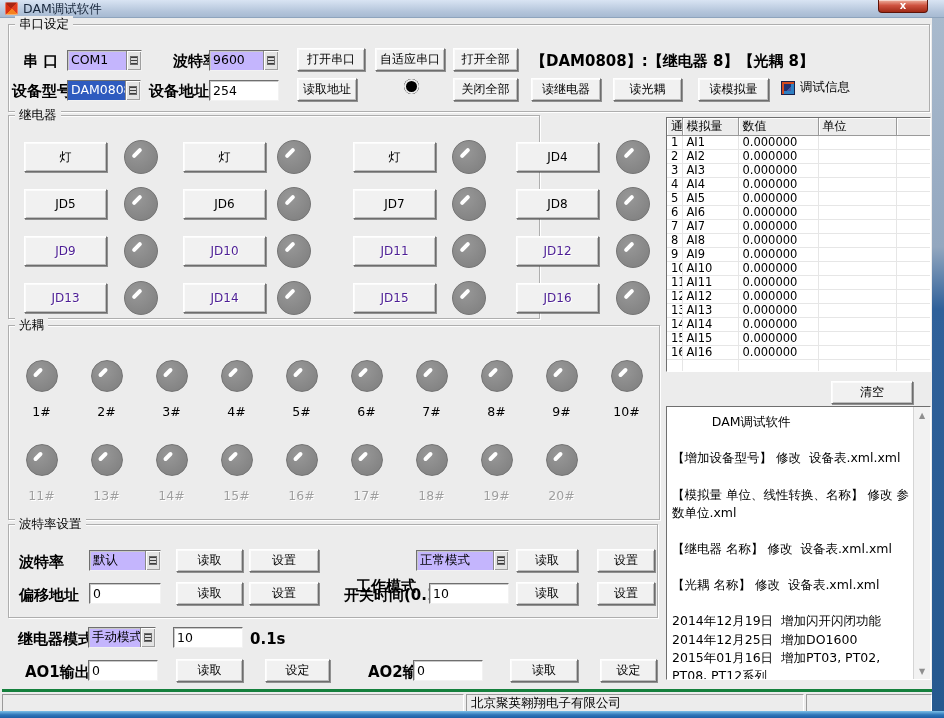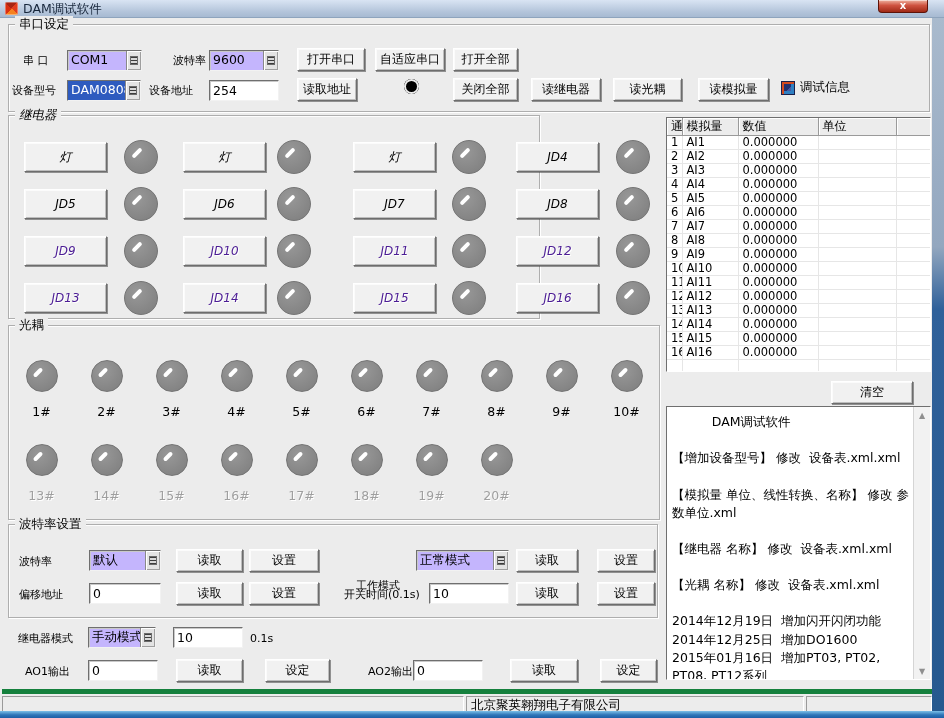--- a/index.html
+++ b/index.html
@@ -1,20 +1,20 @@
 <!DOCTYPE html>
 <html><head>
 <meta charset="utf-8">
 <style>
   html,body{margin:0;padding:0;background:#d8d8d8;}
   *{box-sizing:border-box;font-family:"DejaVu Sans","Liberation Sans",sans-serif;}
   #win{position:relative;width:944px;height:718px;background:#ececec;overflow:hidden;
        font-size:12.5px;color:#000;}
   .abs{position:absolute;}
-  .lbl{position:absolute;font-size:11px;white-space:nowrap;line-height:16px;}
+  .lbl{position:absolute;font-size:15px;white-space:nowrap;line-height:16px;font-weight:bold;}
   .btn{position:absolute;background:#f1f1f1;border:1px solid;
        border-color:#ffffff #6d6d6d #6d6d6d #ffffff;
        box-shadow:1px 1px 0 rgba(70,70,70,.55), inset 1px 1px 0 #fbfbfb, inset -1px -1px 0 #bdbdbd;
        font-size:12px;display:flex;align-items:center;justify-content:center;cursor:default;}
   .btn.disabled{color:#4c1d95;text-shadow:1px 1px 0 #ffffff;}
   .field{position:absolute;background:#fff;border:1px solid;
        border-color:#6f6f6f #f2f2f2 #f2f2f2 #6f6f6f;
        box-shadow:inset 1px 1px 0 #c9c9c9;font-size:12.5px;padding:1px 3px;outline:none;}
   .groupbox{position:absolute;border:1px solid #aeaeae;box-shadow:1px 1px 0 #ffffff,inset 1px 1px 0 #fdfdfd;}
   .legend{position:absolute;top:-9px;left:6px;background:#ececec;padding:0 4px;font-size:12.5px;}
@@ -68,21 +68,21 @@
        border-left:1px solid #d5d5d5;}
   .scroll-arrow{position:absolute;left:0;width:16px;height:16px;display:flex;align-items:center;
        justify-content:center;color:#8f8f8f;font-size:8px;}
   
   #opto-grid{position:absolute;left:0;top:0;width:100%;display:flex;flex-wrap:wrap;padding-top:34px;}
   .opto-cell{width:10%;display:flex;flex-direction:column;align-items:center;margin-bottom:24px;}
   .opto-label{margin-top:12px;height:16px;font-size:12.5px;}
   .opto-label.off{color:#9f9f9f;text-shadow:1px 1px 0 #fff;}
   
   #statusbar{position:absolute;left:2px;top:689px;width:930px;height:21px;background:#ececec;
-       border-top:5px solid #15803d;}
+       border-top:3px solid #15803d;}
   .status-panel{position:absolute;top:2px;height:18px;border:1px solid;
        border-color:#9a9a9a #fff #fff #9a9a9a;font-size:12.5px;line-height:16px;padding:0 4px;
        white-space:nowrap;overflow:hidden;}
   #led{position:absolute;left:404px;top:79px;width:15px;height:15px;border-radius:50%;
        background:#000;box-shadow:inset 0 0 0 2px #ececec, inset 0 0 0 3px #000;}
   #debug-icon{width:14px;height:14px;background:linear-gradient(135deg,#23306e 0 55%,#4a57a0 55% 100%);
        box-shadow:inset 2px 2px 0 #d44a1e, inset -3px -3px 0 #2e7fc2;border:1px solid #1a1f4a;}
   #debug-toggle{position:absolute;left:781px;top:79px;display:flex;align-items:center;gap:5px;}
 </style>
 </head>
@@ -109,20 +109,21 @@
     <span class="lbl" style="left:164px;top:28px;">波特率</span>
     <div class="combo" style="left:200px;top:25px;width:70px;height:21px;">
       <span class="val">9600</span>
       <span class="dd">
           <i class="dd-icon"></i>
         </span>
     </div>
     <div class="btn" style="left:288px;top:23px;width:68px;height:23px;">打开串口</div>
     <div class="btn" style="left:366px;top:23px;width:70px;height:23px;">自适应串口</div>
     <div class="btn" style="left:444px;top:23px;width:65px;height:23px;">打开全部</div>
+    <span class="lbl" style="left:522px;top:28px;">【DAM0808】:【继电器  8】【光耦 8】</span>
 
     <span class="lbl" style="left:3px;top:58px;">设备型号</span>
     <div class="combo selected" style="left:58px;top:55px;width:74px;height:21px;">
       <span class="val" style="color: rgb(255, 255, 255); background: rgb(46, 91, 191);">DAM0808</span>
       <span class="dd">
           <i class="dd-icon"></i>
         </span>
     </div>
     <span class="lbl" style="left:140px;top:58px;">设备地址</span>
     <input class="field" style="left: 200px; top: 55px; width: 70px; height: 21px;" value="254">
@@ -131,21 +132,21 @@
     <div class="btn" style="left:522px;top:53px;width:70px;height:23px;">读继电器</div>
     <div class="btn" style="left:604px;top:53px;width:69px;height:23px;">读光耦</div>
     <div class="btn" style="left:689px;top:53px;width:71px;height:23px;">读模拟量</div>
   </div>
   <div id="led"></div>
   <div id="debug-toggle">
     <span id="debug-icon"></span>
     <span>调试信息</span>
   </div>
 
-  <div class="groupbox" style="left:8px;top:115px;width:532px;height:204px;font-style:italic;">
+  <div class="groupbox" style="left:8px;top:115px;width:532px;height:204px;">
     <span class="legend">继电器</span>
     <div id="relay-grid" class="abs" style="left:0;top:0;width:100%;height:100%;">
         <div class="btn" style="left: 15px; top: 26px; width: 83px; height: 30px;">灯</div>
         <div class="knob k34" style="left: 115px; top: 24px;">
           <i></i>
         </div>
         <div class="btn" style="left: 174px; top: 26px; width: 83px; height: 30px;">灯</div>
         <div class="knob k34" style="left: 268px; top: 24px;">
           <i></i>
         </div>
@@ -430,20 +431,26 @@
           <div class="knob k32">
             <i></i>
           </div>
           <div class="opto-label">9#</div>
         </div>
         <div class="opto-cell">
           <div class="knob k32">
             <i></i>
           </div>
           <div class="opto-label">10#</div>
+        </div>
+        <div class="opto-cell">
+          <div class="knob k32">
+            <i></i>
+          </div>
+          <div class="opto-label off">11#</div>
         </div>
         <div class="opto-cell">
           <div class="knob k32">
             <i></i>
           </div>
           <div class="opto-label off">13#</div>
         </div>
         <div class="opto-cell">
           <div class="knob k32">
             <i></i>

